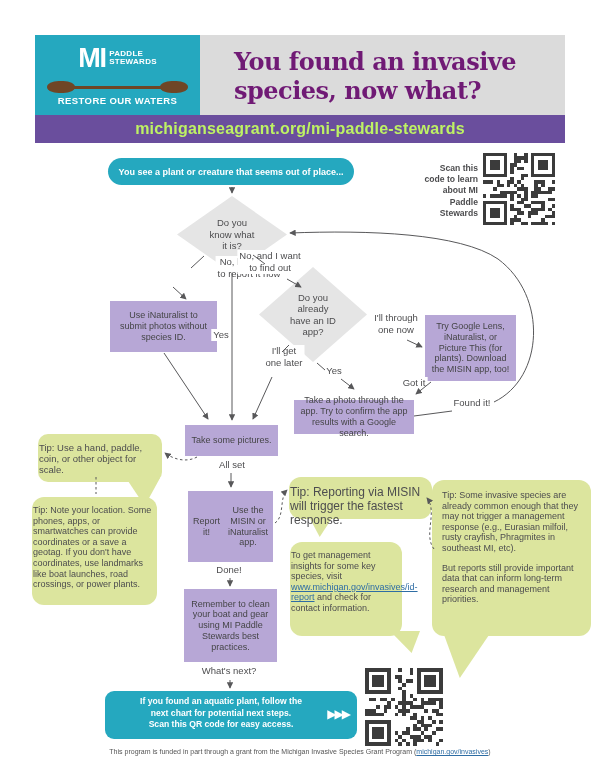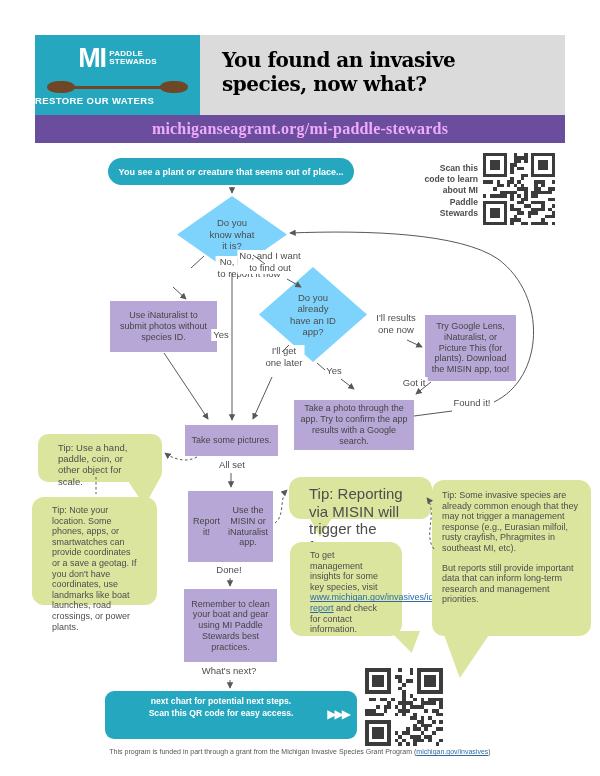--- a/index.html
+++ b/index.html
@@ -8,49 +8,49 @@
   .pre{white-space:pre-line;}
   
   .logo-block{position:absolute;left:35px;top:35px;width:165px;height:80px;background:#25a8bf;}
   .logo-row{position:absolute;left:0;top:12px;width:100%;display:flex;justify-content:center;align-items:flex-start;gap:3px;color:#fff;}
   .logo-mi{font-size:27px;font-weight:bold;line-height:0.85;letter-spacing:-1px;}
   .logo-stack{display:flex;flex-direction:column;font-size:8px;font-weight:bold;line-height:1.05;letter-spacing:0.3px;margin-top:3px;}
   .paddle{position:absolute;left:12px;top:46px;width:141px;height:12px;}
   .paddle .shaft{position:absolute;left:8px;top:5px;width:125px;height:2.5px;background:#6f4626;}
   .paddle .blade{position:absolute;top:0;width:28px;height:12px;background:#6f4626;border-radius:50% 50% 50% 50%/60% 60% 60% 60%;}
   .paddle .blade.l{left:0;} .paddle .blade.r{right:0;}
-  .logo-tagline{position:absolute;left:0;top:60px;width:100%;text-align:left;color:#fff;font-size:9.5px;font-weight:bold;letter-spacing:0.4px;}
+  .logo-tagline{position:absolute;left:0;top:60px;width:100%;text-align:center;color:#fff;font-size:9.5px;font-weight:bold;letter-spacing:0.4px;}
   .title-block{position:absolute;left:200px;top:35px;width:365px;height:80px;background:#dbdbdb;}
-  .poster-title{position:absolute;left:222px;top:48px;font-family:"DejaVu Serif",serif;font-weight:bold;
-        font-size:20px;line-height:1.2;color:#000000;letter-spacing:-0.5px;}
+  .poster-title{position:absolute;left:234px;top:48px;font-family:"DejaVu Serif",serif;font-weight:bold;
+        font-size:24px;line-height:1.2;color:#701a75;letter-spacing:-0.5px;}
   .url-bar{position:absolute;left:35px;top:115px;width:530px;height:28px;background:#6a4e9d;display:flex;align-items:center;justify-content:center;}
-  .url-bar span{color:#f0abfc;font-family:Liberation Serif, serif;font-weight:bold;font-size:16px;letter-spacing:0.2px;}
+  .url-bar span{color:#bef264;font-family:Liberation Sans, sans-serif;font-weight:bold;font-size:16px;letter-spacing:0.2px;}
   
   .pill{position:absolute;left:108px;top:158px;width:246px;height:27px;background:#25a8bf;border-radius:14px;
         display:flex;align-items:center;justify-content:center;color:#fff;font-weight:bold;font-size:9px;}
-  .diamond{position:absolute;background:#7dd3fc;clip-path:polygon(50% 0,100% 50%,50% 100%,0 50%);
+  .diamond{position:absolute;background:#e5e5e5;clip-path:polygon(50% 0,100% 50%,50% 100%,0 50%);
         display:flex;align-items:center;justify-content:center;text-align:center;font-size:9.5px;line-height:1.2;color:#4d4d4f;}
   #d1{left:177px;top:196px;width:110px;height:77px;}
   #d2{left:259px;top:267px;width:108px;height:95px;}
   .pbox{position:absolute;background:#b7a7d6;display:flex;align-items:center;justify-content:center;
         text-align:center;font-size:9px;line-height:1.2;color:#454547;padding:3px 5px;box-sizing:border-box;}
   #b-inat{left:110px;top:301px;width:107px;height:51px;}
   #b-apps{left:425px;top:315px;width:91px;height:66px;}
-  #b-photo{left:294px;top:400px;width:120px;height:50px;}
+  #b-photo{left:294px;top:400px;width:120px;height:34px;}
   #b-pics{left:185px;top:425px;width:93px;height:31px;}
   #b-report{left:188px;top:491px;width:85px;height:71px;flex-direction:row;gap:8px;}
   #b-remember{left:184px;top:589px;width:93px;height:73px;}
   .flabel{position:absolute;transform:translateX(-50%);text-align:center;font-size:9.5px;line-height:1.25;
         color:#4d4d4f;background:#fff;padding:0 2px;}
   
-  .tip{position:absolute;background:#dce59e;border-radius:12px;padding:8px 20px;box-sizing:border-box;
+  .tip{position:absolute;background:#dce59e;border-radius:12px;padding:8px 1px;box-sizing:border-box;
        font-size:9px;line-height:1.18;color:#4d4d4f;}
   #tip-scale{left:38px;top:434px;width:124px;height:48px;border-radius:10px;font-size:9.5px;}
   #tip-location{left:32px;top:497px;width:125px;height:108px;}
-  #tip-misin{left:289px;top:477px;width:143px;height:42px;font-size:15px;}
+  #tip-misin{left:289px;top:477px;width:143px;height:42px;font-size:12px;}
   #tip-mgmt{left:290px;top:542px;width:112px;height:94px;}
   #tip-common{left:432px;top:480px;width:159px;height:156px;padding:10px;}
   .tip p{margin:0 0 9px 0;} .tip p:last-child{margin:0;}
   .tail{position:absolute;background:#dce59e;}
   #tail-scale{left:126px;top:478px;width:34px;height:28px;clip-path:polygon(0 0,100% 0,55% 100%);}
   #tail-misin{left:308px;top:515px;width:26px;height:22px;clip-path:polygon(0 0,100% 0,45% 100%);}
   #tail-mgmt{left:390px;top:631px;width:30px;height:22px;clip-path:polygon(0 0,100% 0,72% 100%);}
   #tail-common{left:443px;top:632px;width:48px;height:46px;clip-path:polygon(0 0,100% 0,35% 100%);}
   .linkish{color:#2e6da4;text-decoration:underline;cursor:pointer;}
   
@@ -329,21 +329,21 @@
     <span>Report it!</span>
     <span>Use the MISIN or iNaturalist app.</span>
   </div>
   <div class="pbox" id="b-remember">Remember to clean your boat and gear using MI Paddle Stewards best practices.</div>
 
   <div class="flabel pre" style="left:205px;top:256px;margin-left:44px;">No, but I want
 to report it now</div>
   <div class="flabel pre" style="left:270px;top:250px;">No, and I want
 to find out</div>
   <div class="flabel" style="left:221px;top:329px;">Yes</div>
-  <div class="flabel pre" style="left:396px;top:312px;">I'll results
+  <div class="flabel pre" style="left:396px;top:312px;">I'll through
 one now</div>
   <div class="flabel pre" style="left:284px;top:345px;">I'll get
 one later</div>
   <div class="flabel" style="left:334px;top:365px;">Yes</div>
   <div class="flabel" style="left:414px;top:377px;">Got it</div>
   <div class="flabel" style="left:472px;top:397px;">Found it!</div>
   <div class="flabel" style="left:232px;top:459px;">All set</div>
   <div class="flabel" style="left:229px;top:564px;">Done!</div>
   <div class="flabel" style="left:229px;top:665px;">What's next?</div>
 
@@ -358,20 +358,21 @@
   <div class="tip" id="tip-mgmt">
     <span>To get management insights for some key species, visit </span><span class="linkish">www.michigan.gov/invasives/id-report</span><span> and check for contact information.</span>
   </div>
   <div class="tip" id="tip-common">
     <p>Tip: Some invasive species are already common enough that they may not trigger a management response (e.g., Eurasian milfoil, rusty crayfish, Phragmites in southeast MI, etc).</p>
     <p>But reports still provide important data that can inform long-term research and management priorities.</p>
   </div>
 
   <div class="final-box">
     <div class="final-text">
+      <div>If you found an aquatic plant, follow the</div>
       <div>next chart for potential next steps.</div>
       <div>Scan this QR code for easy access.</div>
     </div>
     <div class="final-arrows">▶▶▶</div>
   </div>
   <div class="qr" id="qr-bottom"><svg width="100%" height="100%" viewBox="0 0 21 21" shape-rendering="crispEdges">
         <g fill="#3b3b3b">
           <rect x="0" y="0" width="1" height="1"></rect>
           <rect x="1" y="0" width="1" height="1"></rect>
           <rect x="2" y="0" width="1" height="1"></rect>

